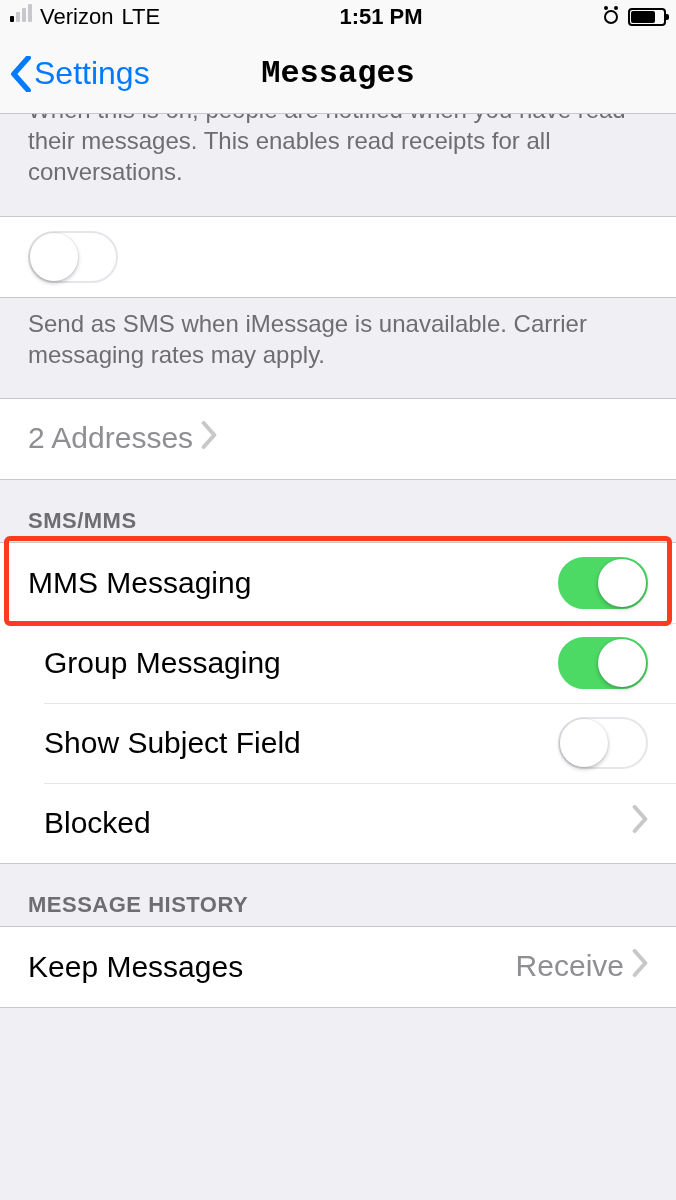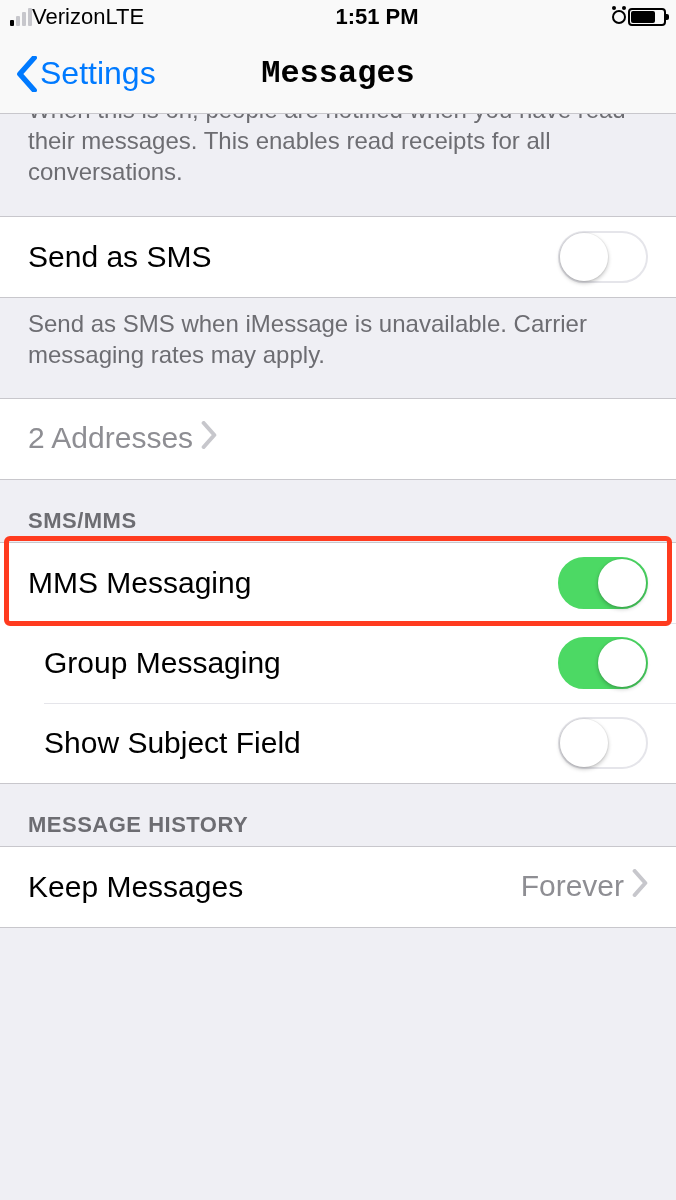--- a/index.html
+++ b/index.html
@@ -17,21 +17,21 @@
     display: flex;
     align-items: center;
     justify-content: space-between;
     height: 34px;
     padding: 0 10px;
     background: #f9f9f9;
     font-size: 22px;
   }
   .statusbar .left, .statusbar .right {
     display: flex;
-    align-items: center;
+    gap: 8px;
   }
   .statusbar .center { font-weight: 600; }
   .bars { display: flex; align-items: flex-end; gap: 2px; height: 18px; }
   .bars span { width: 4px; background: #c7c7cc; border-radius: 1px; }
   .bars span.on { background: #000; }
   .bars span:nth-child(1){height:6px;}
   .bars span:nth-child(2){height:10px;}
   .bars span:nth-child(3){height:14px;}
   .bars span:nth-child(4){height:18px;}
   .battery { display:flex; align-items:center; }
@@ -44,21 +44,21 @@
   .alarm::before { content:""; position:absolute; inset:2px; border:2px solid #000; border-radius:50%; }
   .alarm::after { content:""; position:absolute; top:-2px; left:2px; width:4px; height:4px; background:#000; border-radius:50%; box-shadow: 10px 0 0 #000;}
 
   
   .navbar {
     display:flex; align-items:center; justify-content:center;
     height:80px; background:#f9f9f9; border-bottom:1px solid #c8c7cc;
     position:relative;
   }
   .navbar .back {
-    position:absolute; left:16px; display:flex; align-items:center;
+    position:absolute; left:10px; display:flex; align-items:center;
     color:#007aff; font-size:32px; gap:2px;
   }
   .navbar .back svg { width:22px; height:36px; }
   .navbar .title { font-size:32px; font-weight:700;font-family:Liberation Mono, monospace; }
 
   
   .footer-text {
     color:#6d6d72; font-size:24px; padding:10px 28px 28px 28px; line-height:1.3;
   }
   .header-text {
@@ -130,21 +130,20 @@
       </svg>
     <span>Settings</span>
   </div>
   <div class="title">Messages</div>
 </div>
 
 <div class="footer-text cutoff-top">When this is on, people are notified when you have read their messages. This enables read receipts for all conversations.</div>
 
 <div class="group">
   <div class="row">
-    <span>Send as SMS</span>
     <span class="toggle">
         <span class="knob"></span>
       </span>
   </div>
 </div>
 <div class="footer-text">Send as SMS when iMessage is unavailable. Carrier messaging rates may apply.</div>
 
 <div class="group">
   <div class="row">
     <span class="value">
@@ -170,28 +169,36 @@
         <span class="toggle on">
           <span class="knob"></span>
         </span>
       </div>
       <div class="row">
         <span>Show Subject Field</span>
         <span class="toggle">
           <span class="knob"></span>
         </span>
       </div>
+      <div class="row">
+        <span>Blocked</span>
+        <span class="value">
+          <span class="chevron"><svg viewBox="0 0 12 20">
+              <path d="M2 1 L10 10 L2 19" stroke="#c7c7cc" stroke-width="3" fill="none" stroke-linecap="round" stroke-linejoin="round"></path>
+            </svg></span>
+        </span>
+      </div>
     </div>
   <div class="highlight-box" id="hl" style="display: block; top: -6px; height: 90px;"></div>
 </div>
 
 <div class="header-text">MESSAGE HISTORY</div>
 <div class="group">
   <div class="row">
     <span>Keep Messages</span>
     <span class="value">
-      <span>Forever</span>
+      <span>Receive</span>
       <span class="chevron"><svg viewBox="0 0 12 20">
             <path d="M2 1 L10 10 L2 19" stroke="#c7c7cc" stroke-width="3" fill="none" stroke-linecap="round" stroke-linejoin="round"></path>
           </svg></span>
     </span>
   </div>
 </div>
 
 </body></html>

